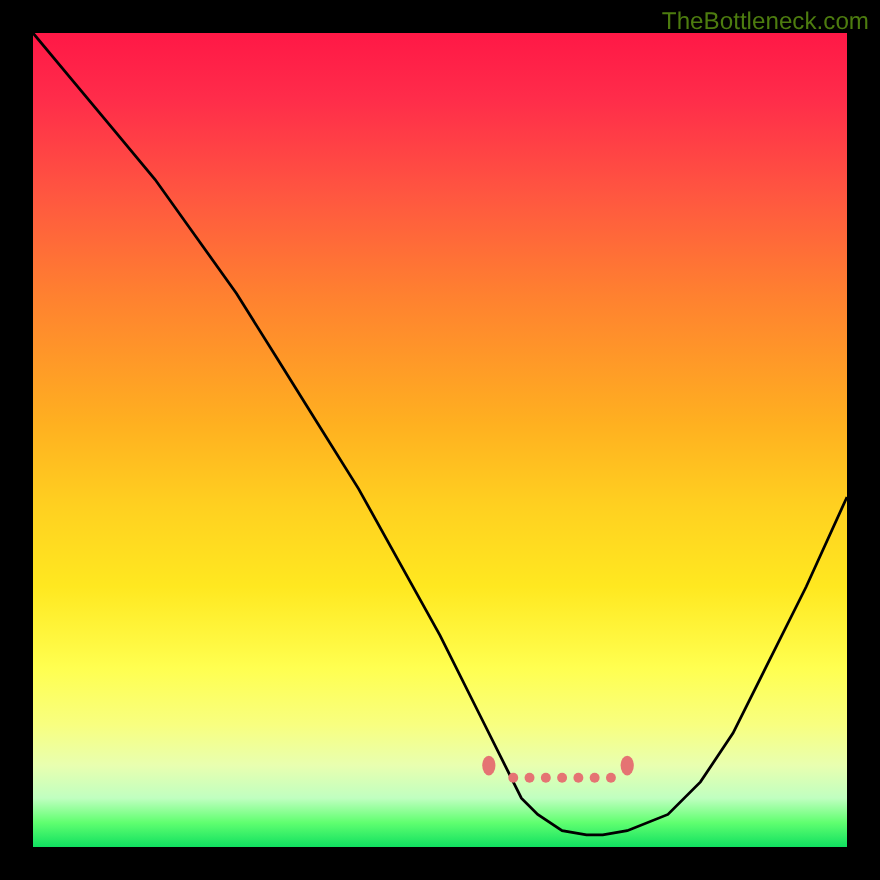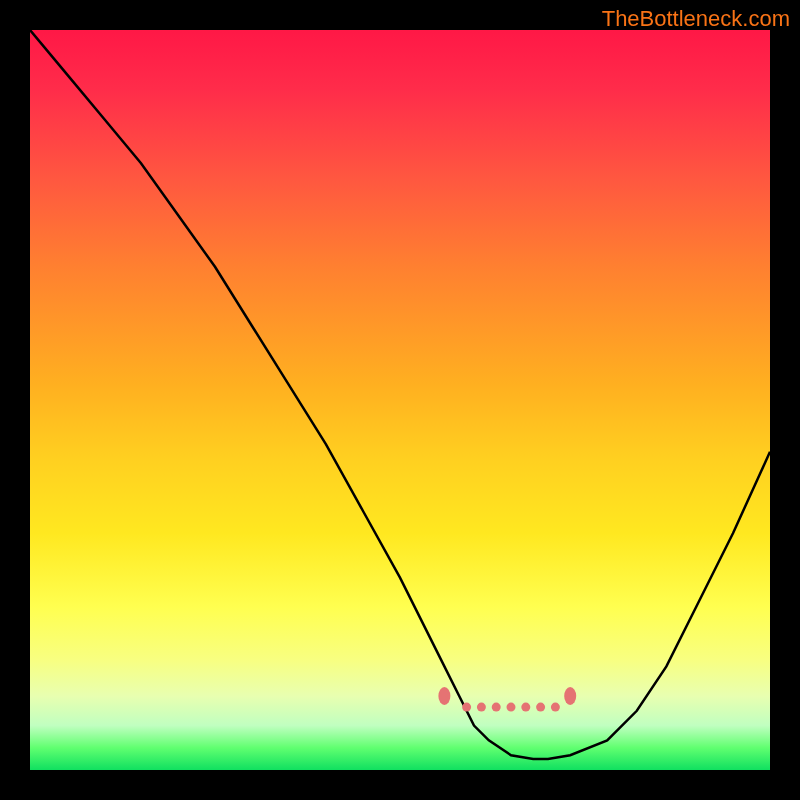--- a/index.html
+++ b/index.html
@@ -2,21 +2,21 @@
 <html><head>
 <meta charset="utf-8">
 <style>
   * { margin: 0; padding: 0; box-sizing: border-box; }
   body { width: 800px; height: 800px; background: #000; position: relative; font-family: Arial, sans-serif; }
   .container { width: 800px; height: 800px; position: relative; }
   .watermark {
     position: absolute;
     top: 6px;
     right: 10px;
-    color: #f97316;
+    color: #4d7c0f;
     font-size: 22px;
     z-index: 10;
   }
   .plot-area {
     position: absolute;
     left: 30px;
     top: 30px;
     width: 740px;
     height: 740px;
     overflow: hidden;

